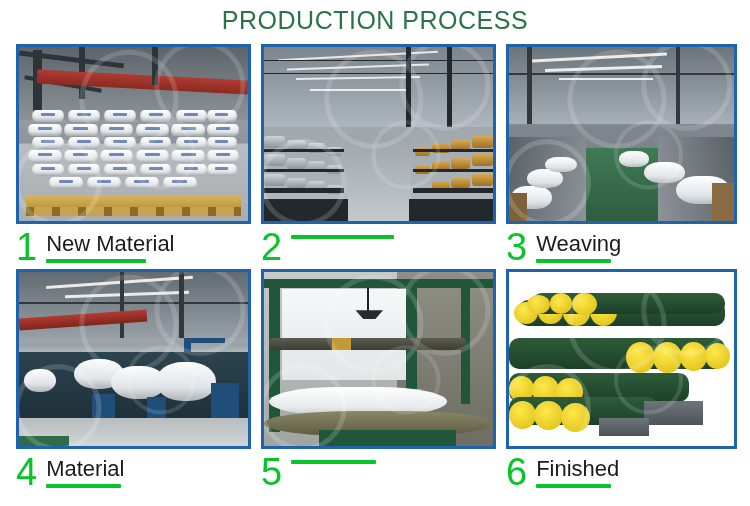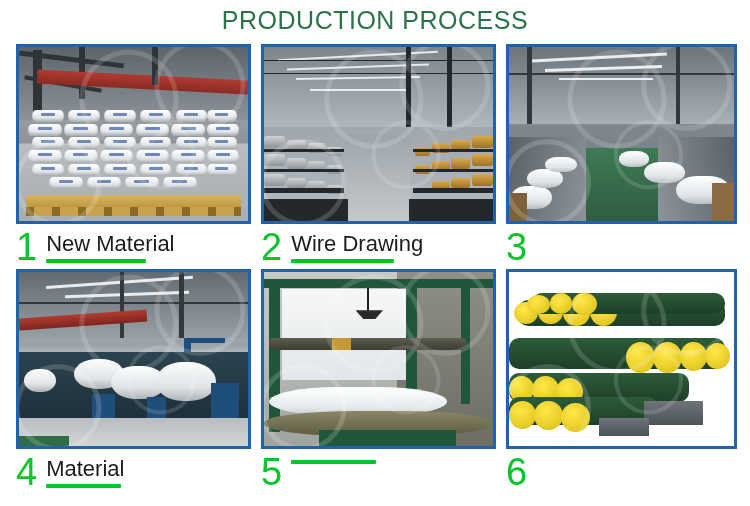--- a/index.html
+++ b/index.html
@@ -359,21 +359,20 @@
             <div class="blk" style="right:0;top:42%;width:92%;height:4%"></div>
             <div class="blk" style="right:0;top:64%;width:92%;height:5%"></div>
             <div class="blk" style="right:0;top:76%;width:96%;height:24%"></div>
           </div>
         </div>
         <div class="watermark"></div>
       </div>
       <div class="caption">
         <div class="num">2</div>
         <div class="lbl-wrap">
-          <div class="lbl">Wire Drawing</div>
           <div class="rule" style="width: 103px;"></div>
         </div>
       </div>
     </div>
 
     <div class="cell c3">
       <div class="photo">
         <div class="p3">
           <div class="roof">
             <div class="rooflight" style="left:10%;top:12%;width:60%;height:4%;transform:rotate(-3deg)"></div>
@@ -392,20 +391,24 @@
           <div class="roll" style="right:2%;top:74%;width:24%;height:16%"></div>
           <div class="roll" style="right:22%;top:66%;width:18%;height:12%"></div>
           <div class="roll" style="right:38%;top:60%;width:13%;height:9%"></div>
           <div class="blk" style="right:0;top:78%;width:10%;height:22%;background:#8a6b43;position:absolute"></div>
           <div class="blk" style="left:0;top:84%;width:8%;height:16%;background:#7d6138;position:absolute"></div>
         </div>
         <div class="watermark"></div>
       </div>
       <div class="caption">
         <div class="num">3</div>
+        <div class="lbl-wrap">
+          <div class="lbl">Weaving</div>
+          <div class="rule" style="width: 75px;"></div>
+        </div>
       </div>
     </div>
 
     <div class="cell c4">
       <div class="photo">
         <div class="p4">
           <div class="roof">
             <div class="rooflight" style="left:12%;top:14%;width:64%;height:5%;transform:rotate(-4deg)"></div>
             <div class="rooflight" style="left:20%;top:32%;width:54%;height:4%;transform:rotate(-2deg)"></div>
             <div class="post" style="left:44%;top:0;width:2%;height:100%"></div>
@@ -491,17 +494,21 @@
           <div class="cap" style="left:0;top:74%;width:12%;height:16%"></div>
           <div class="cap" style="left:11%;top:74%;width:13%;height:17%"></div>
           <div class="cap" style="left:23%;top:75%;width:13%;height:17%"></div>
           <div class="greypal" style="left:60%;top:74%;width:26%;height:14%"></div>
           <div class="greypal" style="left:40%;top:84%;width:22%;height:10%"></div>
         </div>
         <div class="watermark"></div>
       </div>
       <div class="caption">
         <div class="num">6</div>
+        <div class="lbl-wrap">
+          <div class="lbl">Finished</div>
+          <div class="rule" style="width: 75px;"></div>
+        </div>
       </div>
     </div>
 
   </div>
 </div>
 
 </body></html>

